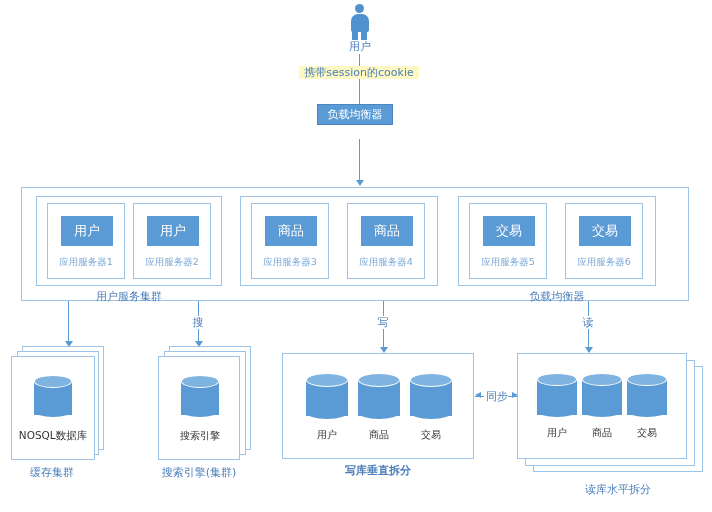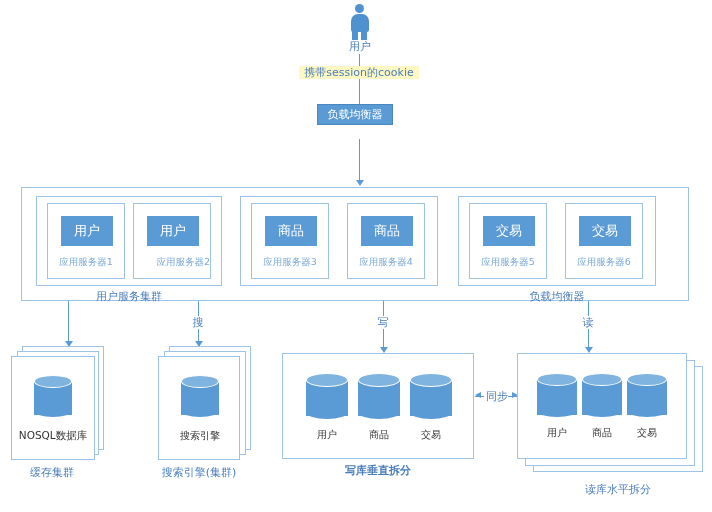--- a/index.html
+++ b/index.html
@@ -175,21 +175,21 @@
   <div class="srv-card" style="left:47px;top:203px;width:78px;height:76px;">
     <div class="srv-chip" style="left:13px;top:12px;width:52px;height:30px;">
       <span>用户</span>
     </div>
     <div class="srv-name" style="top:52px;">应用服务器1</div>
   </div>
   <div class="srv-card" style="left:133px;top:203px;width:78px;height:76px;">
     <div class="srv-chip" style="left:13px;top:12px;width:52px;height:30px;">
       <span>用户</span>
     </div>
-    <div class="srv-name" style="top:52px;text-align:right;">应用服务器2</div>
+    <div class="srv-name" style="top:52px;">应用服务器2</div>
   </div>
   <div class="lbl" style="left:69px;top:290px;width:120px;">用户服务集群</div>
 
   <div class="group-box" style="left:240px;top:196px;width:198px;height:90px;"></div>
   <div class="srv-card" style="left:251px;top:203px;width:78px;height:76px;">
     <div class="srv-chip" style="left:13px;top:12px;width:52px;height:30px;">
       <span>商品</span>
     </div>
     <div class="srv-name" style="top:52px;">应用服务器3</div>
   </div>

